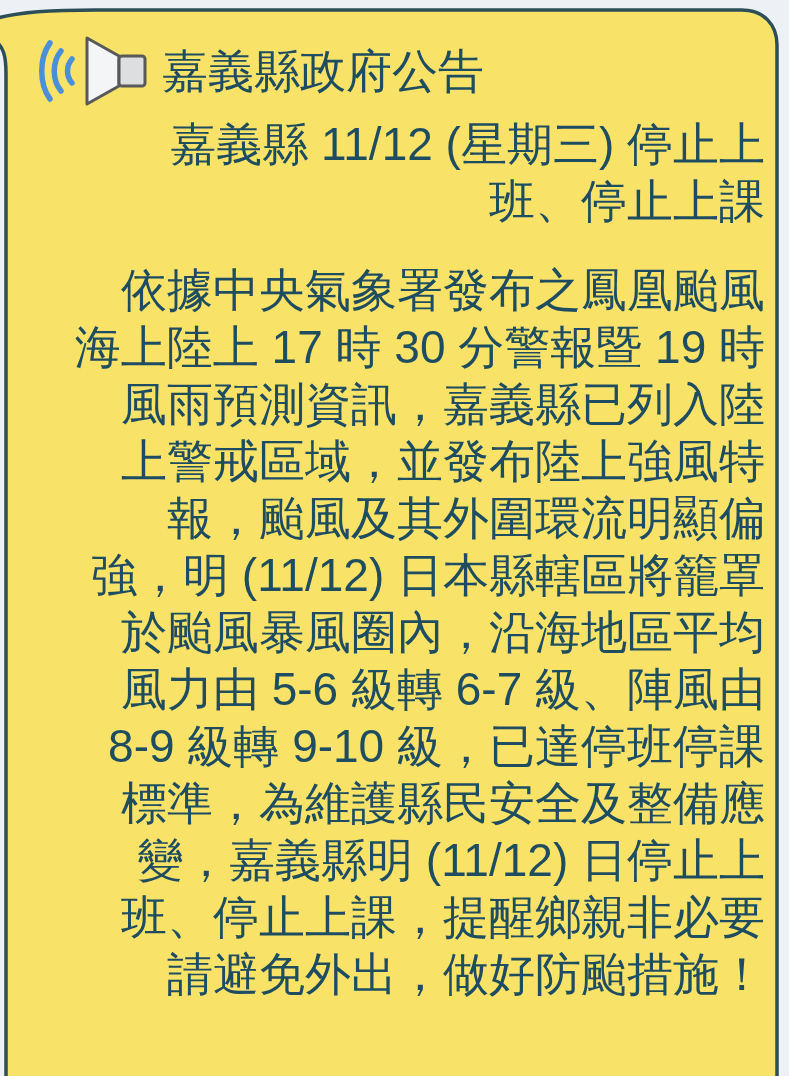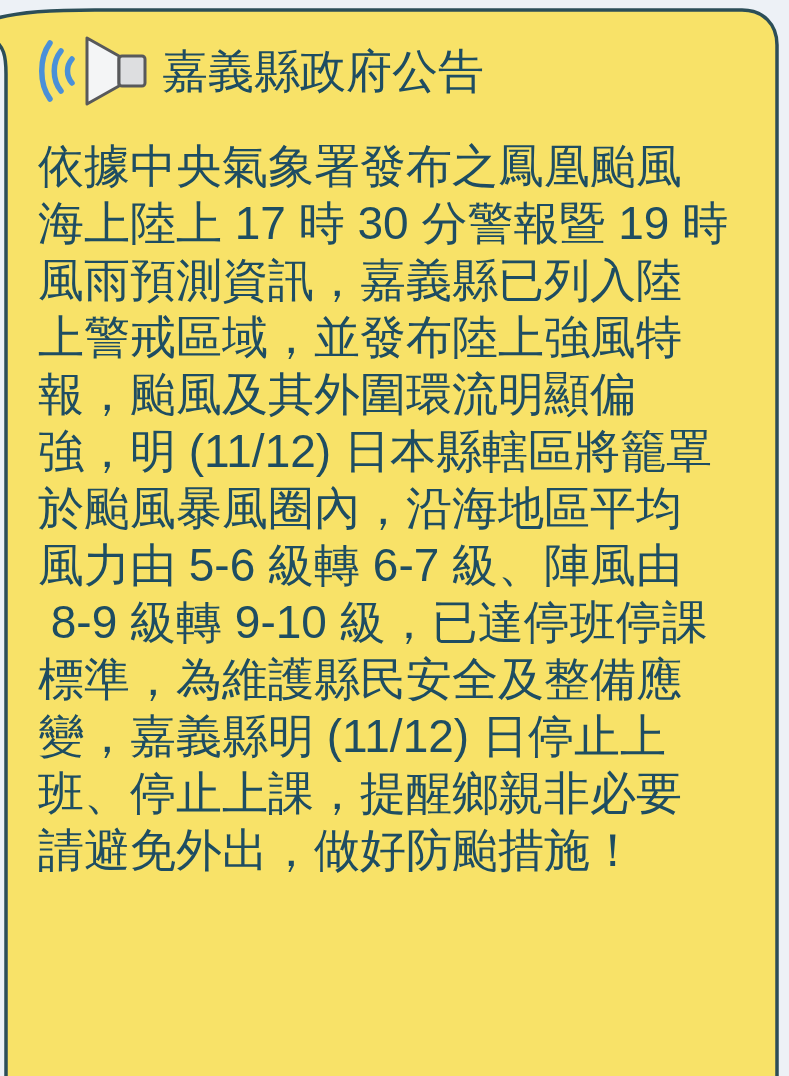--- a/index.html
+++ b/index.html
@@ -12,21 +12,21 @@
     --speaker_box_fill: #DDDEE0;
     --speaker_outline: #58595B;
   }
   * { margin: 0; padding: 0; box-sizing: border-box; }
   html, body {
     width: 789px; height: 1076px;
     overflow: hidden;
     background: var(--page_bg);
     font-family: "Liberation Sans", "DejaVu Sans", sans-serif;
   }
-  .stage { position: relative; width: 789px; height: 952px; }
+  .stage { position: relative; width: 789px; height: 952px; text-align: right; }
   .bubble-svg { position: absolute; left: 0; top: 0; display: block; }
   .content {
     position: absolute;
     left: 38px; top: 36px; right: 24px;
     color: var(--text_color);
   }
   .header-row {
     display: flex;
     align-items: center;
     gap: 6px;
@@ -69,20 +69,22 @@
           <path d="M 12,7 C 1,22 1,48 12,63"></path>
         </g>
         <g style="stroke: var(--speaker_outline); stroke-width: 3; stroke-linejoin: round;">
           <path d="M 81,20 L 49,2 L 49,68 L 81,50 Z" style="fill: var(--speaker_fill);"></path>
           <rect x="81" y="20" width="26" height="30" rx="3" style="fill: var(--speaker_box_fill);"></rect>
         </g>
       </svg>
       <div class="header-text">嘉義縣政府公告</div>
     </div>
 
+    <div class="title-text">嘉義縣 11/12 (星期三) 停止上
+班、停止上課</div>
 
     <div class="body-text">依據中央氣象署發布之鳳凰颱風
 海上陸上 17 時 30 分警報暨 19 時
 風雨預測資訊，嘉義縣已列入陸
 上警戒區域，並發布陸上強風特
 報，颱風及其外圍環流明顯偏
 強，明 (11/12) 日本縣轄區將籠罩
 於颱風暴風圈內，沿海地區平均
 風力由 5-6 級轉 6-7 級、陣風由
  8-9 級轉 9-10 級，已達停班停課

